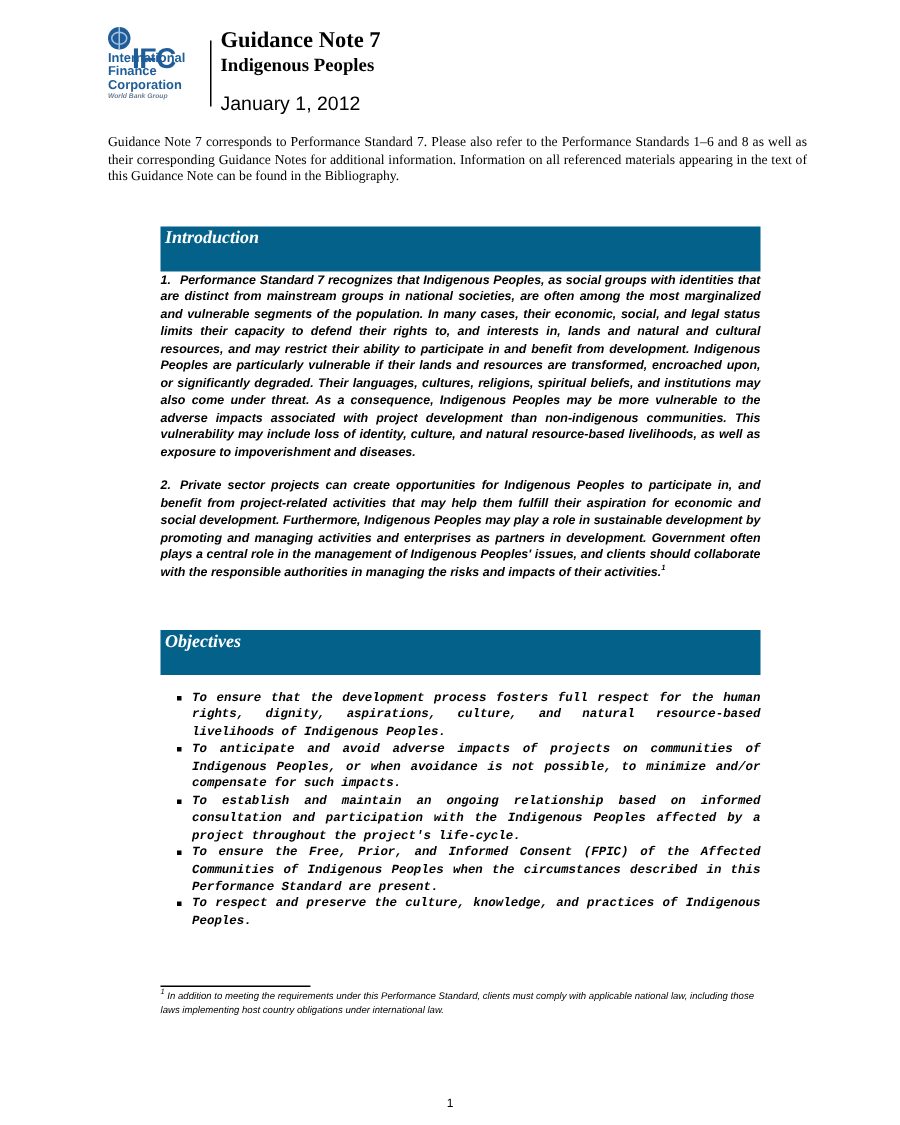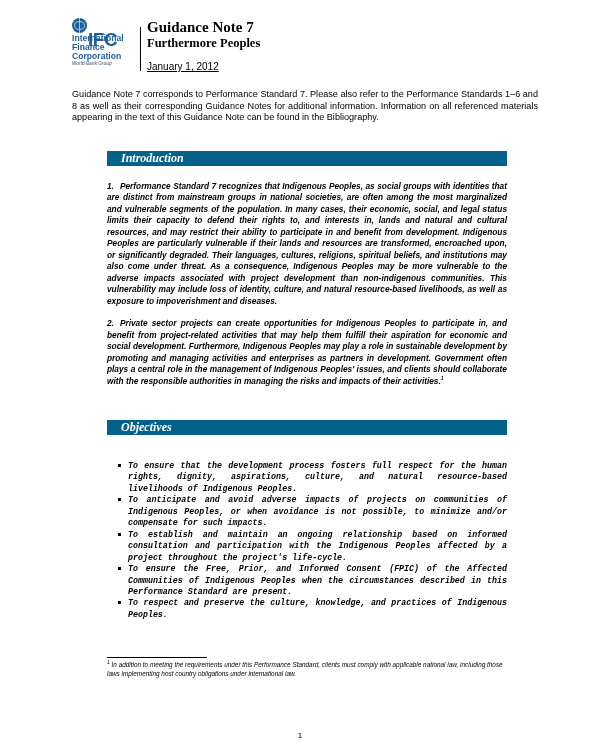--- a/index.html
+++ b/index.html
@@ -11,25 +11,25 @@
     .globe { width: 15px; height: 15px; border-radius: 50%; background: #1f5d99; position: relative; overflow: hidden; margin-right: 1px; }
     .globe::before { content: ""; position: absolute; left: 2px; top: 3px; width: 11px; height: 9px; border-radius: 50%; border: 1px solid #a8c2df; box-sizing: border-box; }
     .globe::after { content: ""; position: absolute; left: 7px; top: 0; width: 1px; height: 15px; background: #a8c2df; }
     .ifc { font-family: "Liberation Sans", sans-serif; font-weight: bold; font-size: 19px; color: #1f5d99; letter-spacing: -0.5px; line-height: 17px; margin-top: 27px; }
     .logo-line { font-family: "Liberation Sans", sans-serif; font-weight: bold; font-size: 8.6px; color: #1f5d99; line-height: 9px; white-space: nowrap; }
     .logo-small { font-size: 4.5px; font-style: italic; color: #6b7d93; line-height: 6px; }
     .vdivider { position: absolute; left: 68px; top: 10px; width: 1px; height: 44px; background: #000; }
     .title-block { position: absolute; left: 75px; top: 2px; }
     .doc-title { font-family: "Liberation Serif", serif; font-weight: bold; font-size: 15px; line-height: 17px; }
     .doc-subtitle { font-family: "Liberation Serif", serif; font-weight: bold; font-size: 12.5px; line-height: 15px; }
-    .doc-date { font-size: 10px; margin-top: 10px; text-decoration: underline; }
+    .doc-date { font-size: 13px; margin-top: 10px; }
 
-    .intro-para { position: absolute; left: 72px; top: 89px; width: 466px; font-size: 9.1px; line-height: 11.5px; text-align: justify; }
+    .intro-para { position: absolute; left: 72px; top: 89px; width: 466px; font-size: 9.1px; line-height: 11.5px; text-align: justify; font-family: Liberation Serif, serif; }
 
-    .section-bar { position: absolute; left: 107px; width: 400px; height: 15px; background: #04628a; color: #fff; font-family: "Liberation Serif", serif; font-style: italic; font-weight: bold; font-size: 12px; line-height: 15px; padding-left: 14px; box-sizing: border-box; }
+    .section-bar { position: absolute; left: 107px; width: 400px; height: 30px; background: #04628a; color: #fff; font-family: "Liberation Serif", serif; font-style: italic; font-weight: bold; font-size: 12px; line-height: 15px; padding-left: 3px; box-sizing: border-box; }
 
     .body-text { position: absolute; left: 107px; width: 400px; font-size: 8.3px; line-height: 11.45px; font-weight: bold; font-style: italic; text-align: justify; }
     .body-text p { margin: 0; }
     .num { margin-right: 6px; }
     sup { font-size: 5px; line-height: 0; }
 
     .objectives { position: absolute; left: 118px; width: 389px; margin: 0; padding: 0; list-style: none; font-size: 8.3px; line-height: 11.45px; font-weight: bold; font-style: italic; }
     .objectives li { position: relative; padding-left: 10px; text-align: justify; font-family: Liberation Mono, monospace; }
     .bullet { position: absolute; left: 0; top: 4px; width: 3px; height: 3px; background: #000; }
 
@@ -47,21 +47,21 @@
       <span class="ifc">IFC</span>
     </div>
     <div class="logo-line">International</div>
     <div class="logo-line">Finance</div>
     <div class="logo-line">Corporation</div>
     <div class="logo-line logo-small">World Bank Group</div>
   </div>
   <div class="vdivider"></div>
   <div class="title-block">
     <div class="doc-title">Guidance Note 7</div>
-    <div class="doc-subtitle">Furthermore Peoples</div>
+    <div class="doc-subtitle">Indigenous Peoples</div>
     <div class="doc-date">January 1, 2012</div>
   </div>
 </div>
 
 <div class="intro-para">Guidance Note 7 corresponds to Performance Standard 7. Please also refer to the Performance Standards 1–6 and 8 as well as their corresponding Guidance Notes for additional information. Information on all referenced materials appearing in the text of this Guidance Note can be found in the Bibliography.</div>
 
 <div class="section-bar" style="top:151px;">Introduction</div>
 
 <div class="body-text" style="top:181px;">
   <p><span class="num">1.</span><span>Performance Standard 7 recognizes that Indigenous Peoples, as social groups with identities that are distinct from mainstream groups in national societies, are often among the most marginalized and vulnerable segments of the population. In many cases, their economic, social, and legal status limits their capacity to defend their rights to, and interests in, lands and natural and cultural resources, and may restrict their ability to participate in and benefit from development. Indigenous Peoples are particularly vulnerable if their lands and resources are transformed, encroached upon, or significantly degraded. Their languages, cultures, religions, spiritual beliefs, and institutions may also come under threat. As a consequence, Indigenous Peoples may be more vulnerable to the adverse impacts associated with project development than non-indigenous communities. This vulnerability may include loss of identity, culture, and natural resource-based livelihoods, as well as exposure to impoverishment and diseases.</span></p>

